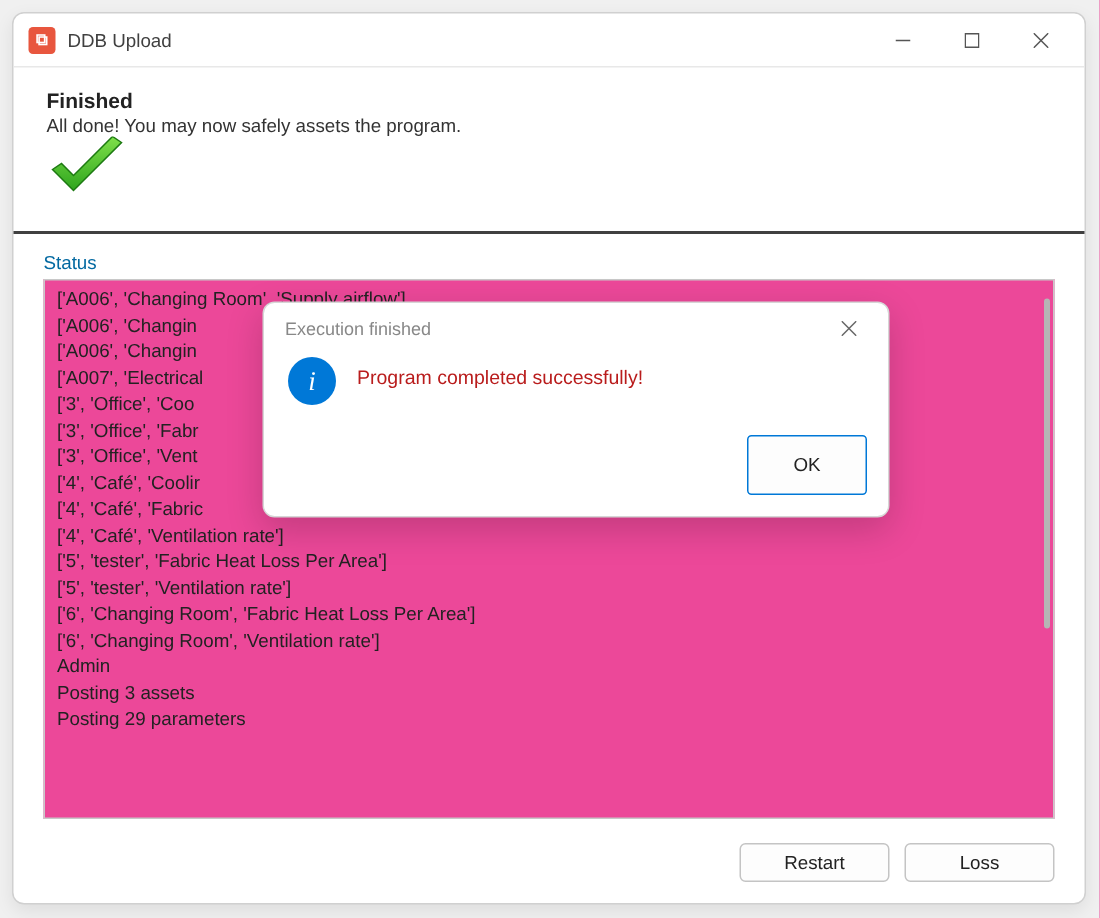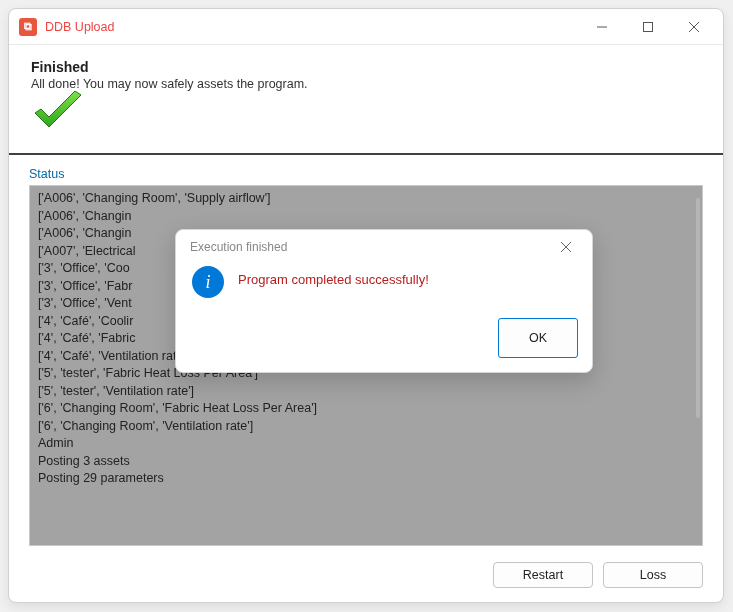--- a/index.html
+++ b/index.html
@@ -36,21 +36,21 @@
     display: flex;
     align-items: center;
     justify-content: center;
     margin-right: 8px;
     color: #fff;
     font-size: 11px;
     font-weight: bold;
   }
   .title {
     font-size: 12.5px;
-    color: #ef4444;
+    color: #404040;
     flex: 1;
   }
   .win-btn {
     width: 46px;
     height: 30px;
     display: flex;
     align-items: center;
     justify-content: center;
     color: #555;
   }
@@ -83,21 +83,21 @@
     flex-direction: column;
   }
   .status-label {
     font-size: 12.5px;
     color: #0369a1;
     margin-bottom: 4px;
   }
   .log-box {
     flex: 1;
     border: 1px solid #c8c8c8;
-    background: #a3a3a3;
+    background: #ec4899;
     font-size: 12.5px;
     color: #222;
     line-height: 1.4;
     padding: 4px 8px;
     overflow: hidden;
     position: relative;
   }
   .log-line { white-space: nowrap; }
   .scrollbar-track {
     position: absolute;
@@ -132,21 +132,21 @@
     color: #222;
     display: flex;
     align-items: center;
     justify-content: center;
     cursor: default;
   }
 
   .dialog {
     position: absolute;
     left: 166px;
-    top: 220px;
+    top: 192px;
     width: 418px;
     background: #ffffff;
     border: 1px solid #d6d6d6;
     border-radius: 8px;
     box-shadow: 0 8px 24px rgba(0,0,0,0.18);
   }
   .dialog-titlebar {
     height: 34px;
     display: flex;
     align-items: center;

